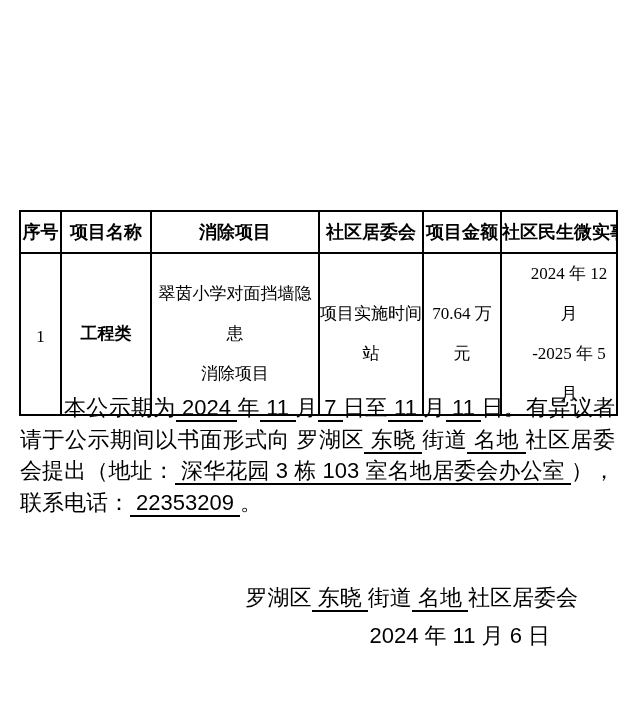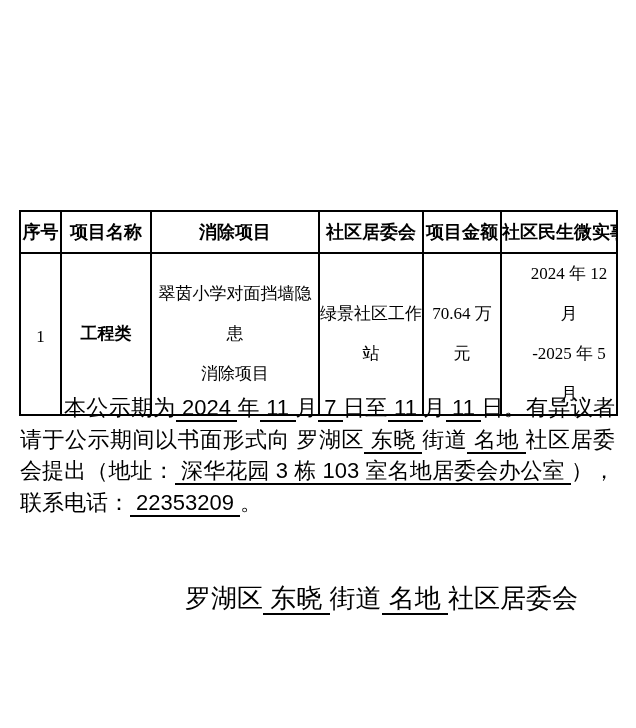--- a/index.html
+++ b/index.html
@@ -83,21 +83,21 @@
   td.cell-period {
     text-align: left;
     padding-left: 20px;
   }
   .sig-org {
     position: absolute;
     top: 584px;
     left: 0;
     right: 58px;
     text-align: right;
-    font-size: 26px;
+    font-size: 22px;
     line-height: 28px;
   }
   .sig-date {
     position: absolute;
     top: 622px;
     left: 0;
     right: 86px;
     text-align: right;
     font-size: 22px;
     line-height: 28px;
@@ -128,28 +128,29 @@
         <th>消除项目</th>
         <th>社区居委会</th>
         <th>项目金额</th>
         <th>社区民生微实事</th>
       </tr>
       <tr>
         <td class="cell-no">1</td>
         <td class="cell-category">工程类</td>
         <td class="cell-name">翠茵小学对面挡墙隐患
 消除项目</td>
-        <td class="cell-applicant">绿景社区工作
+        <td class="cell-applicant">项目实施时间
 站</td>
         <td class="cell-amount">70.64 万
 元</td>
         <td class="cell-period">2024 年 12 月
 -2025 年 5 月</td>
       </tr>
     </tbody>
   </table>
 
   <div class="para para-notice"><span>本公示期为</span><span class="u"> 2024 </span><span>年</span><span class="u"> 11 </span><span>月</span><span class="u"> 7 </span><span>日至</span><span class="u"> 11 </span><span>月</span><span class="u"> 11 </span><span>日。有异议者请于公示期间以书面形式向 罗湖区</span><span class="u"> 东晓 </span><span>街道</span><span class="u"> 名地 </span><span>社区居委会提出（地址：</span><span class="u"> 深华花园 3 栋 103 室名地居委会办公室 </span><span>），联系电话：</span><span class="u"> 22353209 </span><span>。</span></div>
 
   <div class="sig-org"><span>罗湖区</span><span class="u"> 东晓 </span><span>街道</span><span class="u"> 名地 </span><span>社区居委会</span></div>
 
+  <div class="sig-date">2024 年 11 月 6 日</div>
 
 </div>
 
 </body></html>

